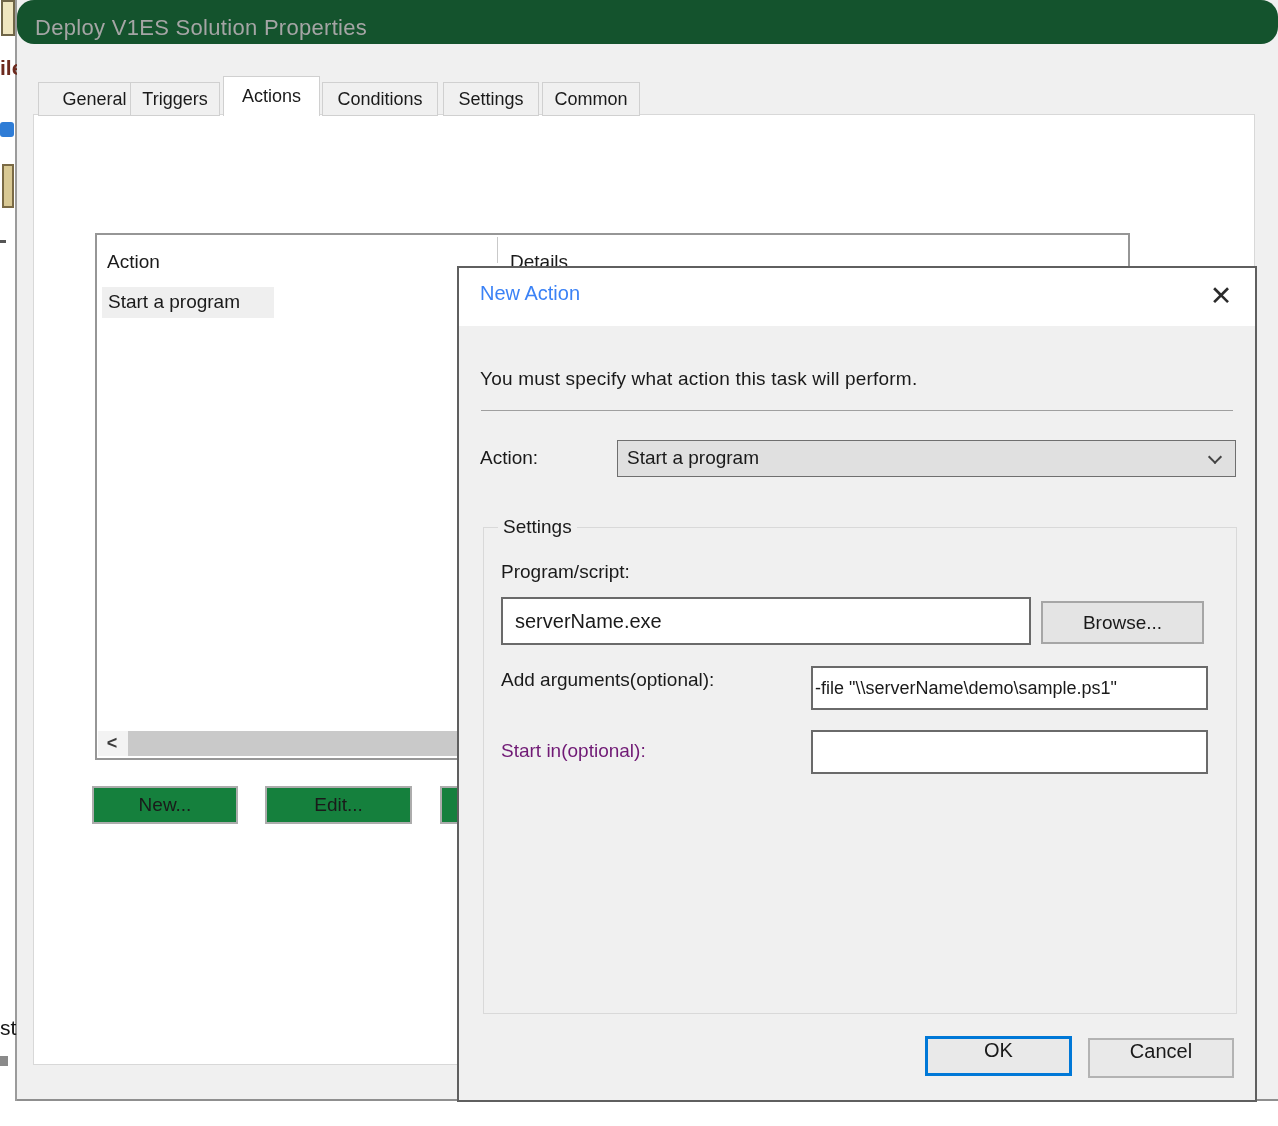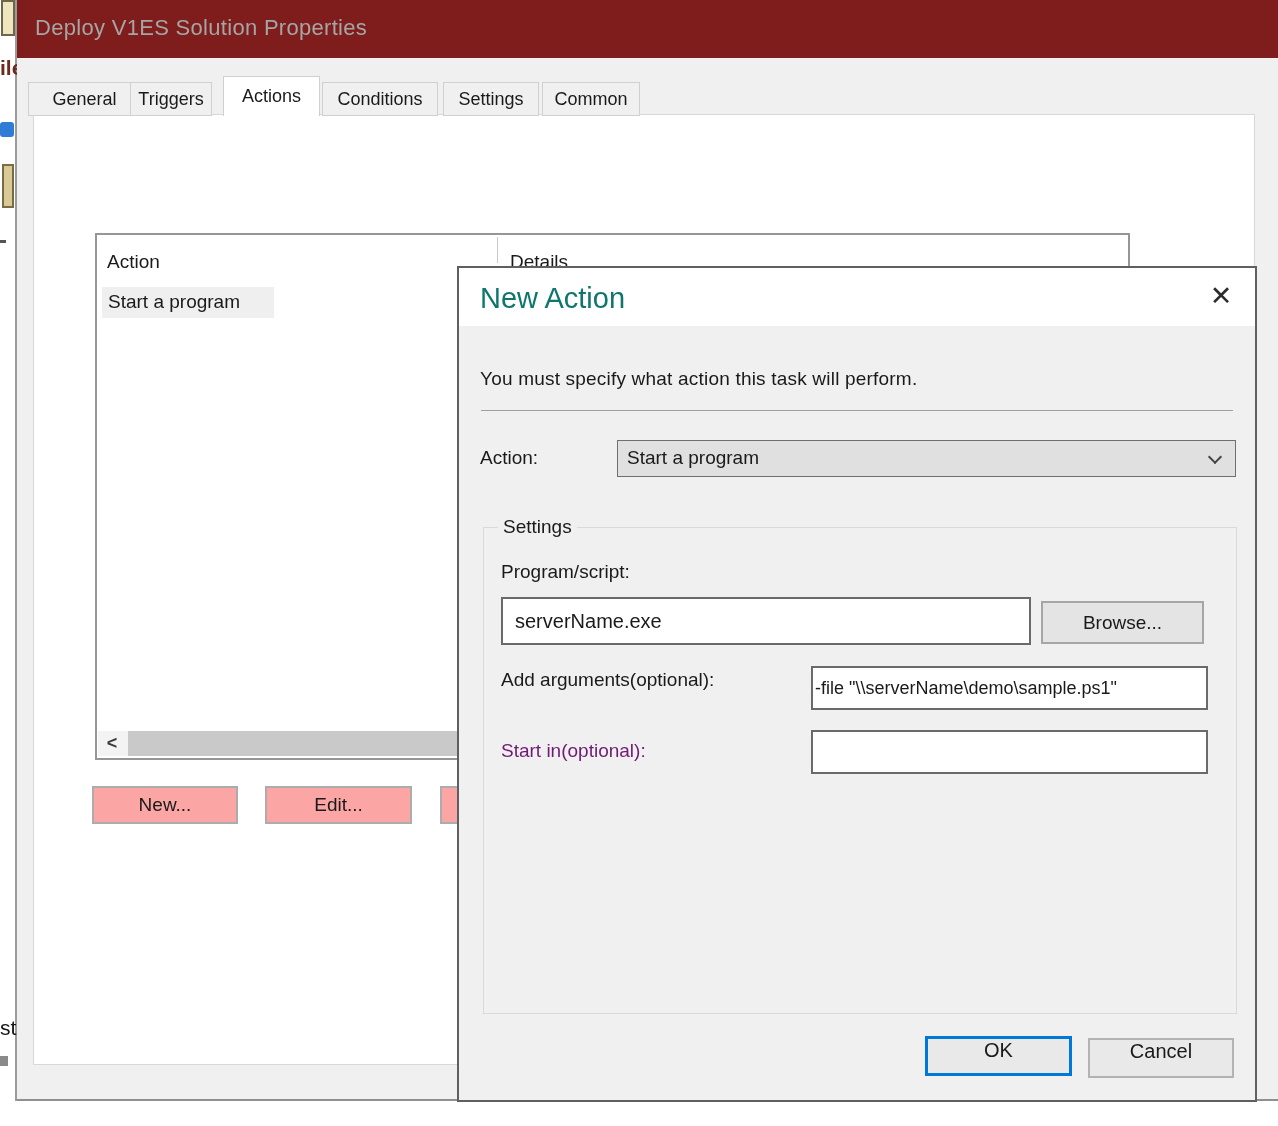--- a/index.html
+++ b/index.html
@@ -12,59 +12,59 @@
   .scroll-frag-top { position:absolute; left:1px; top:0; width:14px; height:36px; background:#efe6c0; border:2px solid #6f6548; }
   .file-frag { position:absolute; left:0; top:56px; font-size:21px; font-weight:bold; color:#6d2a1e; }
   .blue-frag { position:absolute; left:0; top:122px; width:14px; height:15px; background:#2e7cd6; border-radius:3px; }
   .scroll-frag-mid { position:absolute; left:2px; top:164px; width:12px; height:44px; background:#d9c994; border:2px solid #7a6a45; }
   .dash-frag { position:absolute; left:0; top:240px; width:6px; height:3px; background:#555; }
   .grey-frag { position:absolute; left:0; top:1056px; width:8px; height:10px; background:#8a8a8a; }
   .st-frag { position:absolute; left:0; top:1016px; font-size:21px; font-weight:normal; color:#141414; }
 
   
   .props-window { position:absolute; left:17px; top:0; width:1261px; height:1101px; background:#f0f0f0; border-bottom:2px solid #8f8f8f; z-index:2; }
-  .props-titlebar { position:absolute; left:0; top:0; width:100%; height:58px; background:#7f1d1d; }
+  .props-titlebar { position:absolute; left:0; top:0; width:100%; height:44px; background:#14532d;border-radius:17px; }
   .props-title { position:absolute; left:18px; top:15px; font-size:22px; letter-spacing:.3px; color:#a5a5a5; }
   .tab-page { position:absolute; left:16px; top:114px; width:1222px; height:951px; background:#fff; border:1px solid #d8d8d8; }
   .tab { position:absolute; top:82px; height:34px; background:#f0f0f0; border:1px solid #d0d0d0; color:#1a1a1a;
          font-size:18px; display:flex; align-items:center; justify-content:center; z-index:3; }
   .tab.active { top:76px; height:40px; background:#fff; border-bottom:none; z-index:4; }
 
   .instruction { position:absolute; left:71px; top:166px; font-size:19px; color:#1a1a1a; letter-spacing:.2px; }
 
   .action-list { position:absolute; left:78px; top:233px; width:1035px; height:527px; background:#fff; border:2px solid #969696; }
   .col-action { position:absolute; left:10px; top:16px; font-size:19px; color:#1a1a1a; }
   .col-divider { position:absolute; left:400px; top:2px; width:1px; height:26px; background:#c9c9c9; }
   .col-details { position:absolute; left:413px; top:16px; font-size:19px; color:#1a1a1a; }
   .list-row { position:absolute; left:5px; top:52px; width:172px; height:31px; background:#efefef; }
   .list-row-label { position:absolute; left:6px; top:4px; font-size:19px; color:#1a1a1a; white-space:nowrap; }
   .hscroll { position:absolute; left:1px; right:1px; bottom:2px; height:25px; background:#f3f3f3; }
   .hscroll-arrow { position:absolute; left:0; top:0; width:28px; height:25px; background:#f3f3f3; color:#3c3c3c;
                    font-size:18px; font-weight:bold; display:flex; align-items:center; justify-content:center; }
   .hscroll-thumb { position:absolute; left:30px; top:0; width:333px; height:25px; background:#c9c9c9; }
 
-  .win-btn { position:absolute; top:786px; height:38px; background:#fca5a5; border:2px solid #acacac; color:#1a1a1a;
+  .win-btn { position:absolute; top:786px; height:38px; background:#15803d; border:2px solid #acacac; color:#1a1a1a;
              font-size:19px; display:flex; align-items:center; justify-content:center; }
   .btn-new { left:75px; width:146px; }
   .btn-edit { left:248px; width:147px; }
   .btn-del { left:423px; width:125px; }
 
   
   .bottom-row { position:absolute; left:0; top:1101px; width:1278px; height:25px; background:#fff; border-top:1px solid #bdbdbd; z-index:1; }
   .policy-icon { position:absolute; left:5px; top:7px; width:16px; height:15px; background:#e3d49c; border:2px solid #7a6a45; }
   .policy-label { position:absolute; left:30px; top:2px; font-size:21px; font-weight:bold; color:#141414; white-space:nowrap; }
   .mark-v1 { position:absolute; left:630px; top:9px; width:3px; height:16px; background:#333; }
   .mark-v2 { position:absolute; left:638px; top:9px; width:3px; height:16px; background:#333; }
   .mark-block { position:absolute; left:646px; top:5px; width:22px; height:20px; background:#ebebeb; }
   .mark-v3 { position:absolute; left:671px; top:9px; width:2px; height:16px; background:#666; }
 
   
   .dialog { position:absolute; left:457px; top:266px; width:800px; height:836px; background:#f0f0f0; border:2px solid #5f5f5f; z-index:10; }
   .dlg-titlebar { position:absolute; left:0; top:0; width:100%; height:58px; background:#fff; }
-  .dlg-title { position:absolute; left:21px; top:14px; font-size:29px; color:#0f766e; }
+  .dlg-title { position:absolute; left:21px; top:14px; font-size:20px; color:#3b82f6; }
   .dlg-close { position:absolute; right:16px; top:10px; width:36px; height:36px; display:flex; align-items:center; justify-content:center;
                font-size:27px; font-weight:300; color:#2b2b2b; }
   .dlg-message { position:absolute; left:21px; top:100px; font-size:19px; color:#1a1a1a; letter-spacing:.2px; }
   .dlg-sep { position:absolute; left:22px; top:142px; width:752px; height:1px; background:#9f9f9f; }
 
   .action-label { position:absolute; left:21px; top:179px; font-size:19px; color:#1a1a1a; }
   .combo { position:absolute; left:158px; top:172px; width:619px; height:37px; background:#e0e0e0; border:1px solid #6f6f6f; }
   .combo-value { position:absolute; left:9px; top:6px; font-size:19px; color:#1a1a1a; }
   .combo-chev { position:absolute; right:15px; top:11px; width:10px; height:10px;
                 border-right:2px solid #444; border-bottom:2px solid #444; transform:rotate(45deg); }
@@ -103,24 +103,24 @@
     <div class="st-frag">st</div>
   </div>
 
   <div class="props-window">
     <div class="props-titlebar">
       <div class="props-title">Deploy V1ES Solution Properties</div>
     </div>
 
     <div class="tab-page"></div>
 
-    <div class="tab" style="left:11px; width:113px;">
+    <div class="tab" style="left:21px; width:113px;">
       <span>General</span>
     </div>
-    <div class="tab" style="left:113px; width:82px;">
+    <div class="tab" style="left:113px; width:90px;">
       <span>Triggers</span>
     </div>
     <div class="tab active" style="left:206px; width:97px;">
       <span>Actions</span>
     </div>
     <div class="tab" style="left:305px; width:116px;">
       <span>Conditions</span>
     </div>
     <div class="tab" style="left:426px; width:96px;">
       <span>Settings</span>

